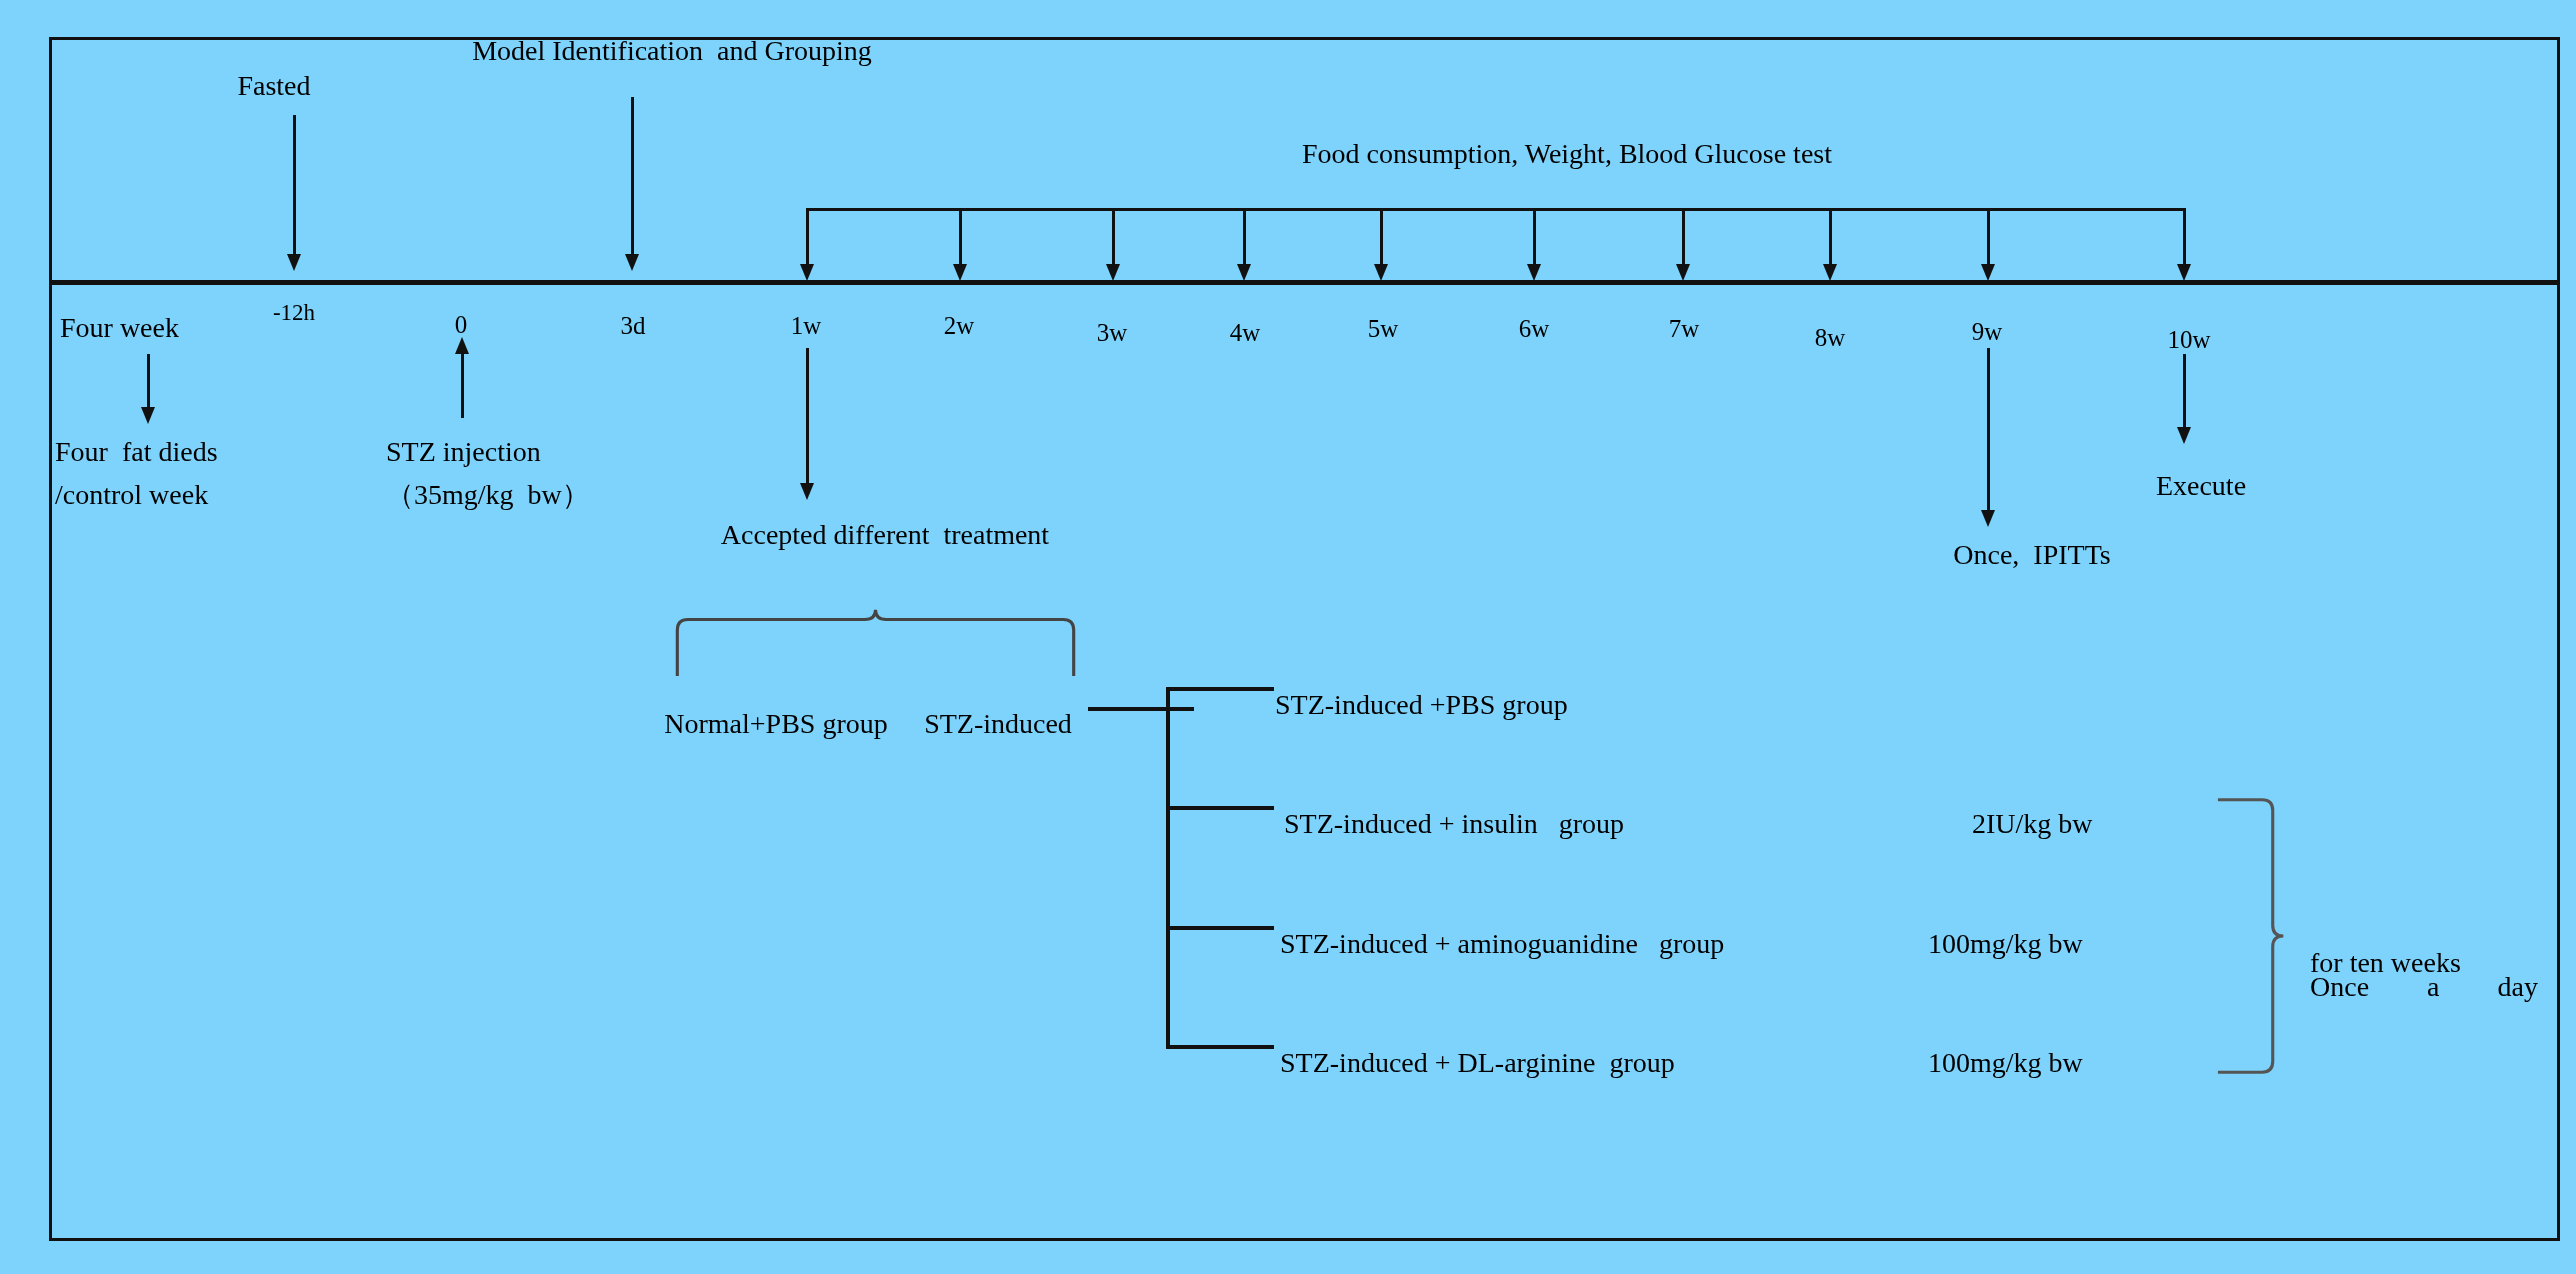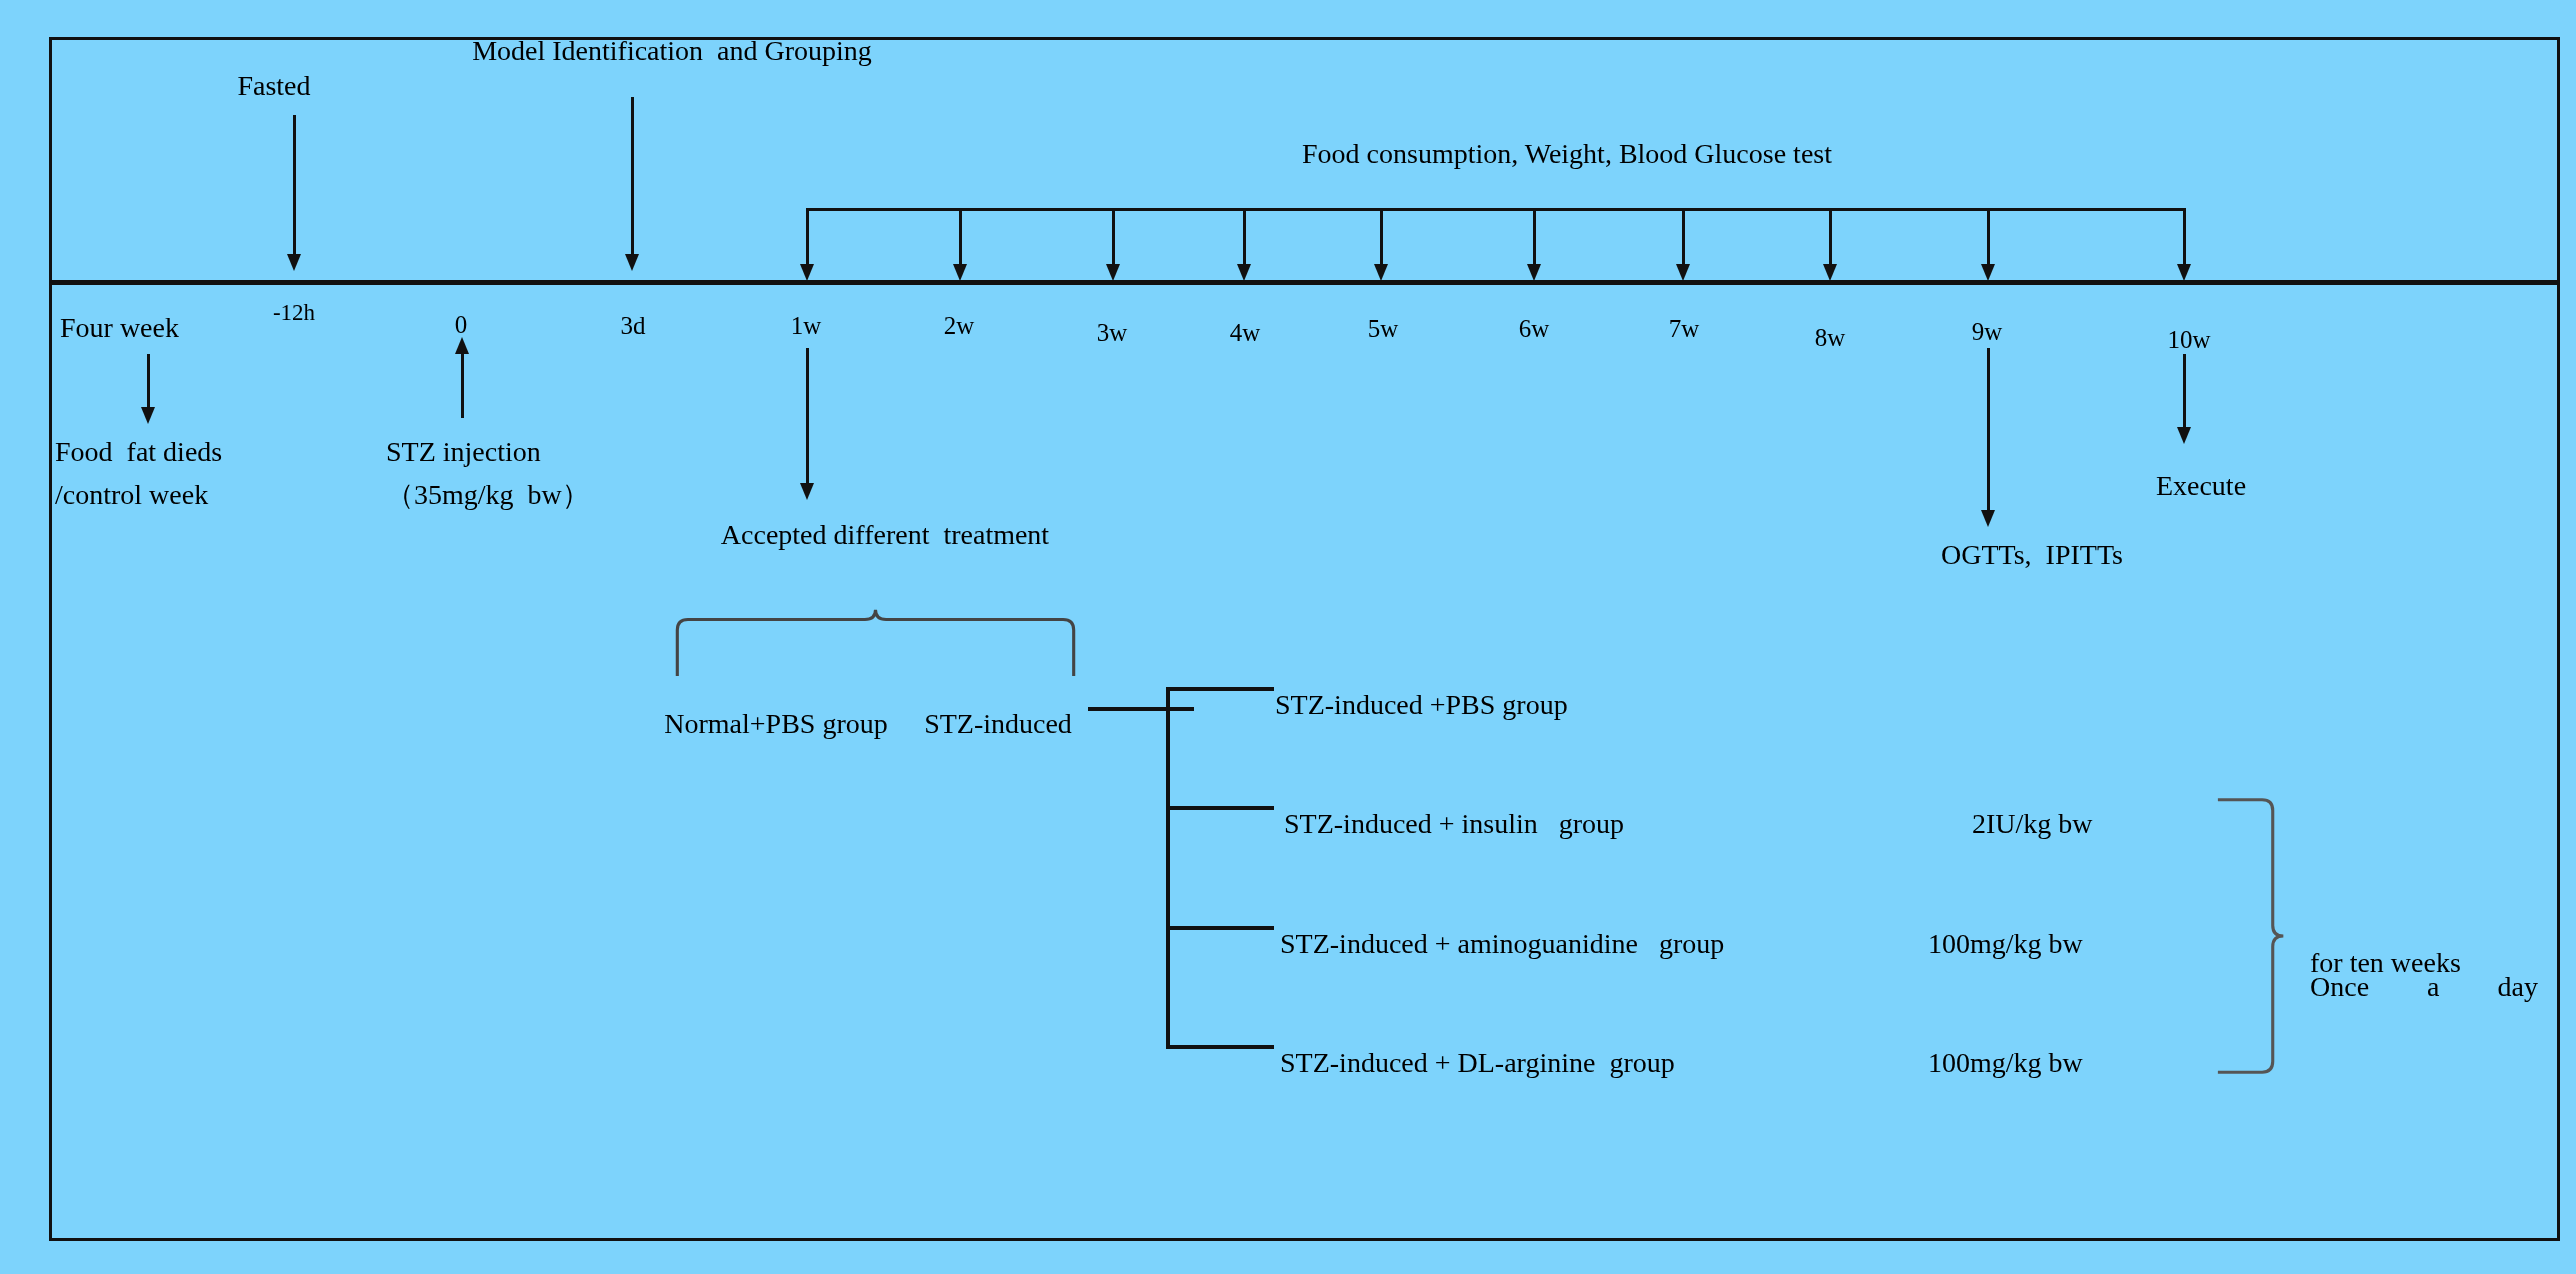--- a/index.html
+++ b/index.html
@@ -82,32 +82,32 @@
   <div class="lbl t-tick c" style="left:1112px;top:318px;text-align:right;">3w</div>
   <div class="lbl t-tick c" style="left:1245px;top:318px;">4w</div>
   <div class="lbl t-tick c" style="left:1383px;top:314px;">5w</div>
   <div class="lbl t-tick c" style="left:1534px;top:314px;">6w</div>
   <div class="lbl t-tick c" style="left:1684px;top:314px;">7w</div>
   <div class="lbl t-tick c" style="left:1830px;top:323px;">8w</div>
   <div class="lbl t-tick c" style="left:1987px;top:317px;">9w</div>
   <div class="lbl t-tick c" style="left:2189px;top:325px;">10w</div>
 
   <div class="arw-d" style="left:147px;top:354px;height:55px;"></div>
-  <div class="lbl t-body" style="left:55px;top:435px;">Food  fat dieds</div>
+  <div class="lbl t-body" style="left:55px;top:435px;">Four  fat dieds</div>
   <div class="lbl t-body" style="left:55px;top:478px;">/control week</div>
 
   <div class="arw-u" style="left:461px;top:352px;height:66px;"></div>
   <div class="lbl t-body" style="left:386px;top:435px;">STZ injection</div>
   <div class="lbl t-body" style="left:386px;top:478px;">（35mg/kg  bw）</div>
 
   <div class="arw-d" style="left:806px;top:348px;height:137px;"></div>
   <div class="lbl t-body c" style="left:885px;top:518px;">Accepted different  treatment</div>
 
   <div class="arw-d" style="left:1987px;top:348px;height:164px;"></div>
-  <div class="lbl t-body c" style="left:2032px;top:538px;">OGTTs,  IPITTs</div>
+  <div class="lbl t-body c" style="left:2032px;top:538px;">Once,  IPITTs</div>
 
   <div class="arw-d" style="left:2183px;top:354px;height:75px;"></div>
   <div class="lbl t-body c" style="left:2201px;top:469px;">Execute</div>
 
   <svg class="brace-svg" style="left:672px;top:607px;" width="407" height="71" viewBox="0 0 460 80">
     <path d="M6,78 L6,26 Q6,14 18,14 L218,14 Q230,14 230,3 Q230,14 242,14 L442,14 Q454,14 454,26 L454,78" fill="none" stroke="#444" stroke-width="3.5"></path>
   </svg>
 
   <div class="lbl t-body c" style="left:776px;top:707px;">Normal+PBS group</div>
   <div class="lbl t-body c" style="left:998px;top:707px;">STZ-induced</div>

